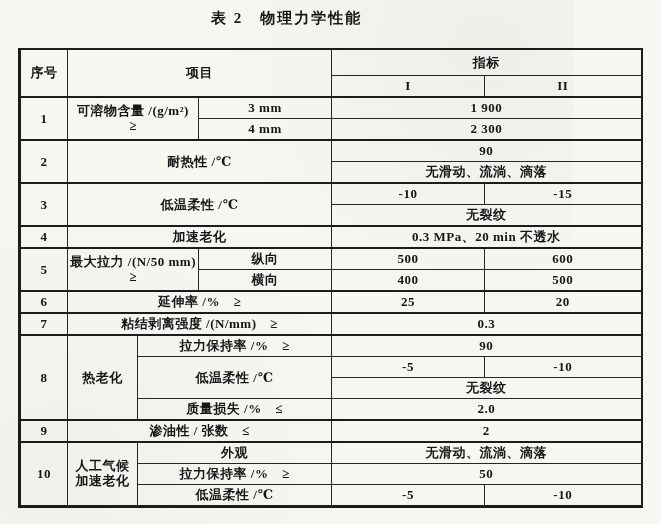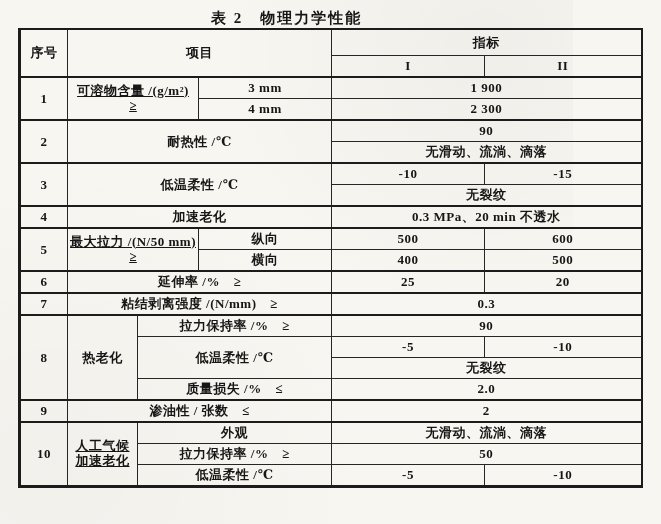--- a/index.html
+++ b/index.html
@@ -27,21 +27,21 @@
     left: 0;
     width: 100%;
     text-align: center;
     font-size: 15px;
     font-weight: bold;
     letter-spacing: 2px;
   }
   table.spec {
     position: absolute;
     left: 18px;
-    top: 28px;
+    top: 48px;
     width: 622px;
     border-collapse: collapse;
     table-layout: fixed;
     border: 2px solid #1c1c1c;
     border-left-width: 3px;
     border-bottom-width: 3px;
   }
   table.spec th,
   table.spec td {
     border: 1px solid #262626;
@@ -55,21 +55,21 @@
     letter-spacing: 0.5px;
     overflow: hidden;
     white-space: nowrap;
   }
   table.spec tr.thick > th,
   table.spec tr.thick > td {
     border-top: 2px solid #1c1c1c;
   }
   table.spec tr.hdr1 > th { height: 25px; }
   table.spec tr.hdr2 > th { height: 20px; }
-  table.spec td.two-line, table.spec th.two-line { line-height: 1.15; text-decoration: underline; }
+  table.spec td.two-line, table.spec th.two-line { line-height: 1.15; }
 </style>
 </head>
 <body>
 
 <div class="page">
   <div class="doc-title">表 2　物理力学性能</div>
 
   <table class="spec">
     <colgroup>
         <col style="width: 48px;">

